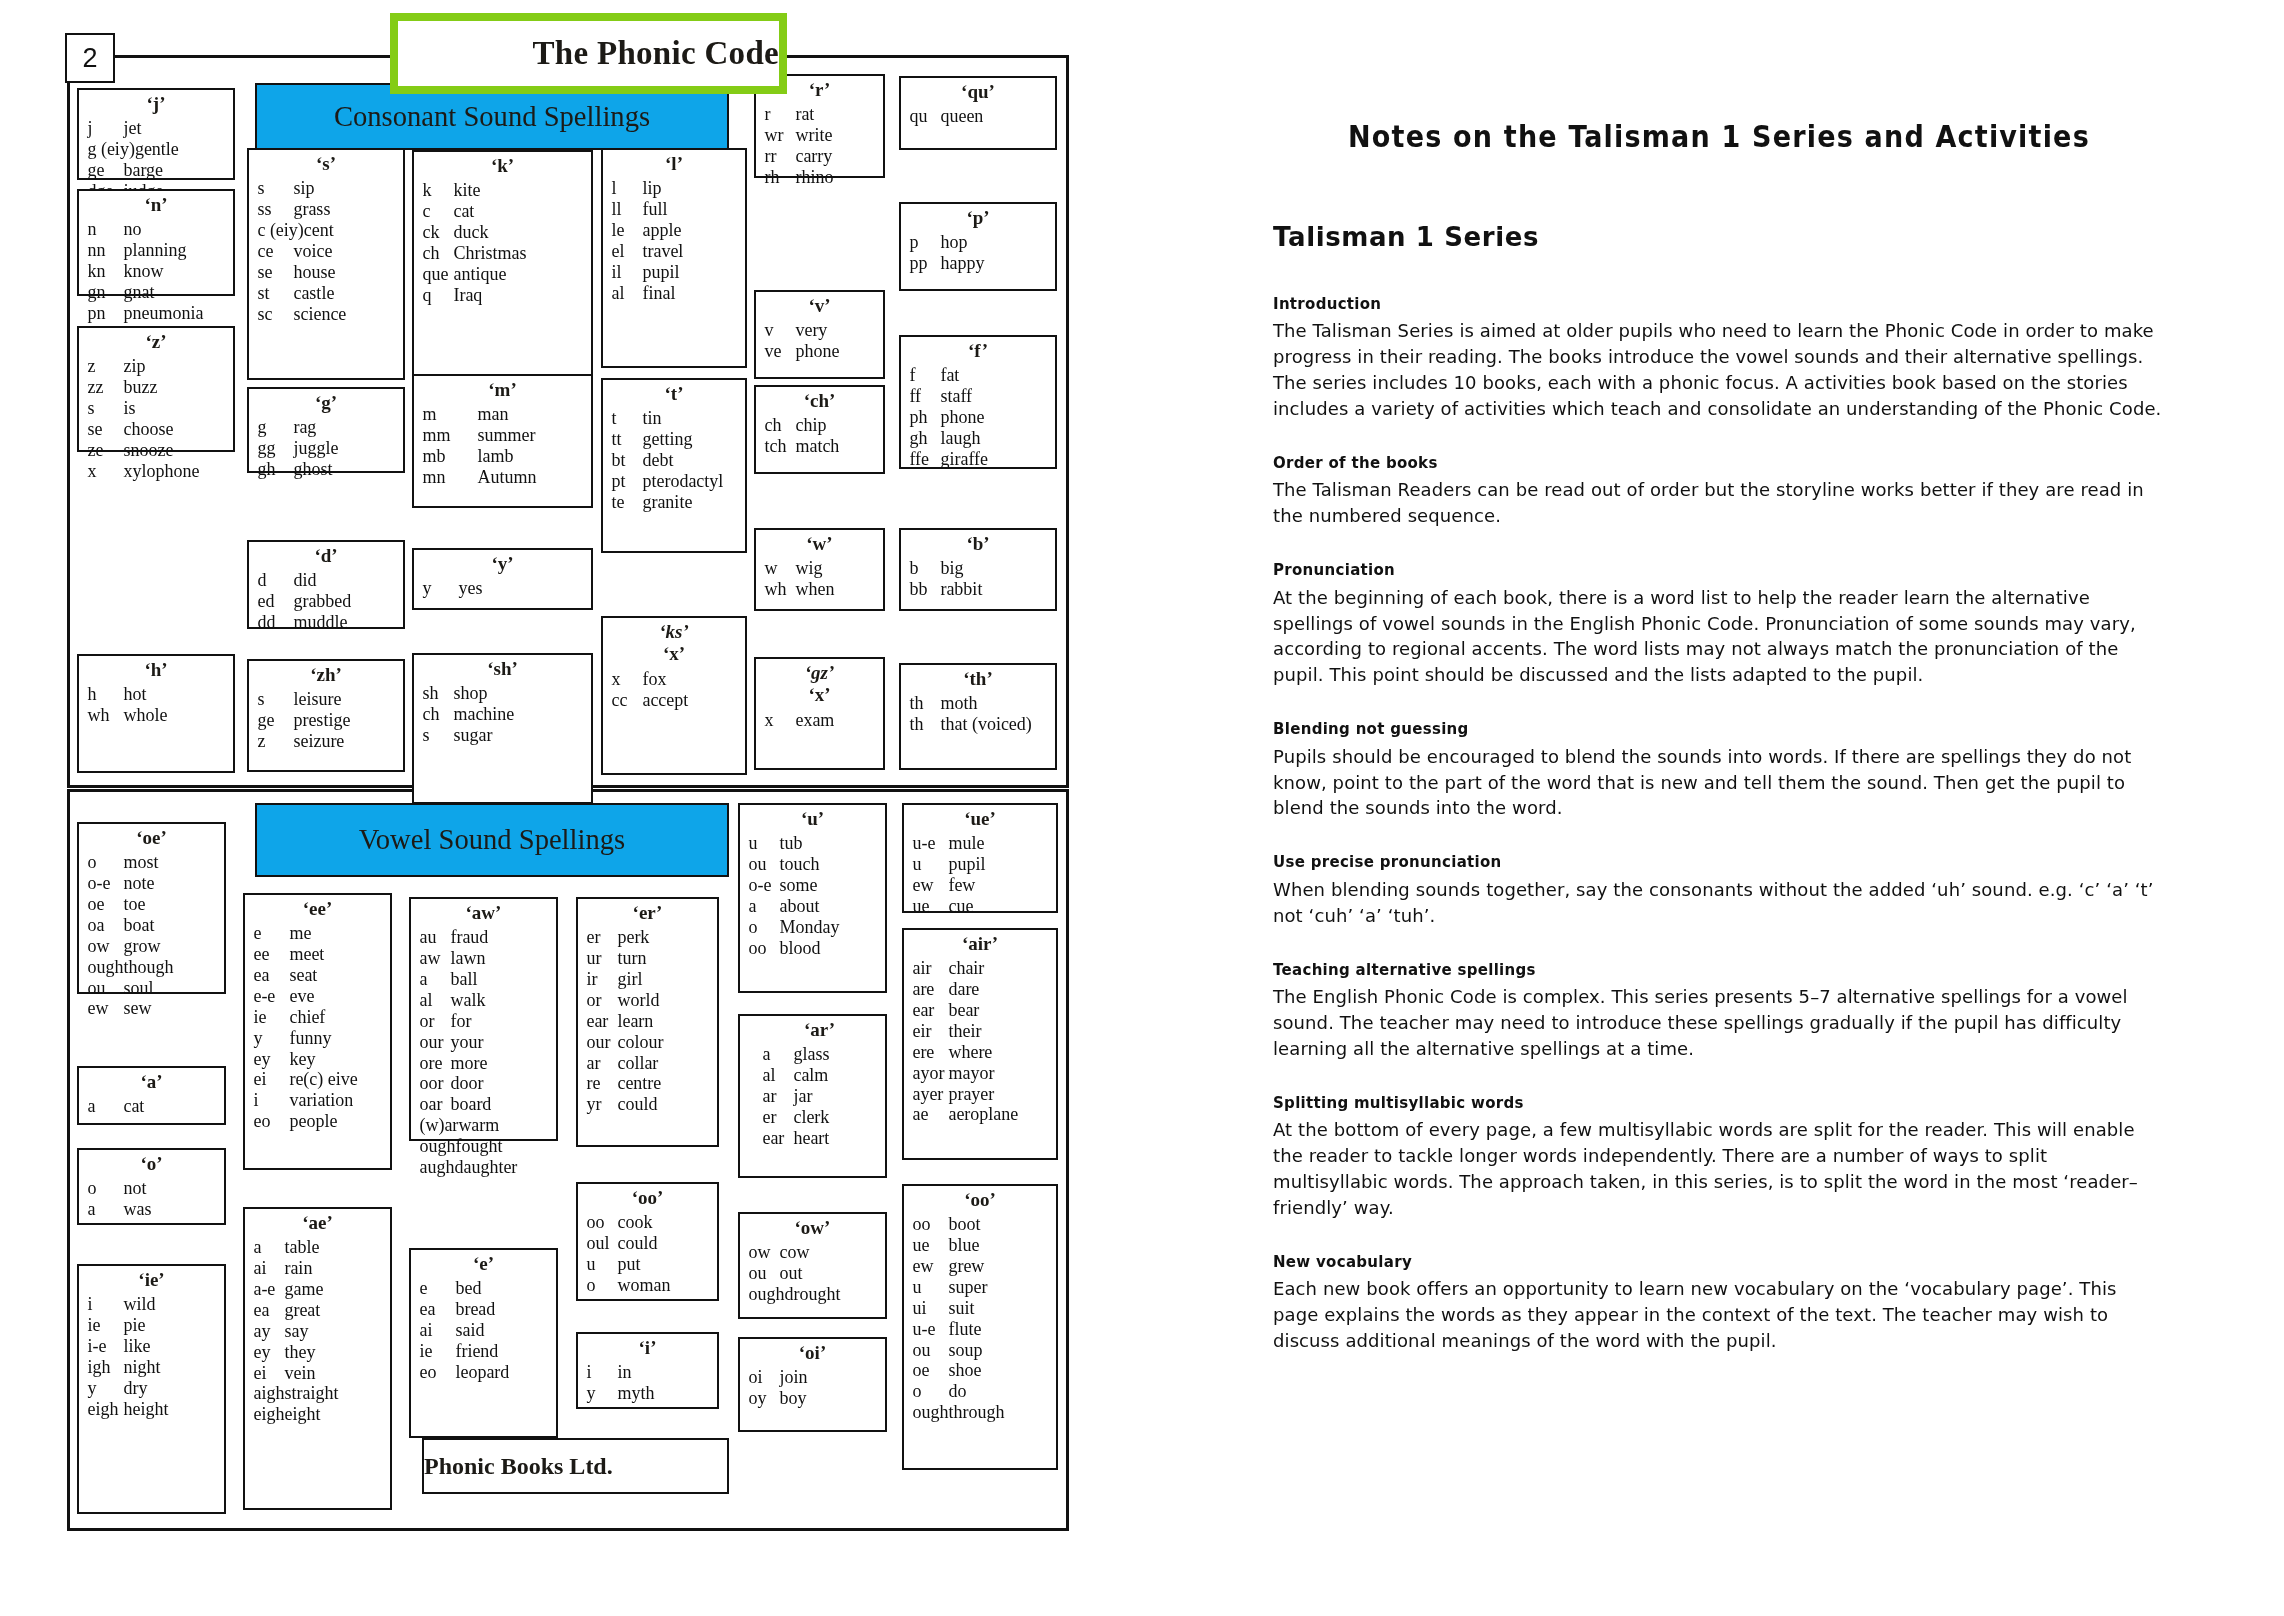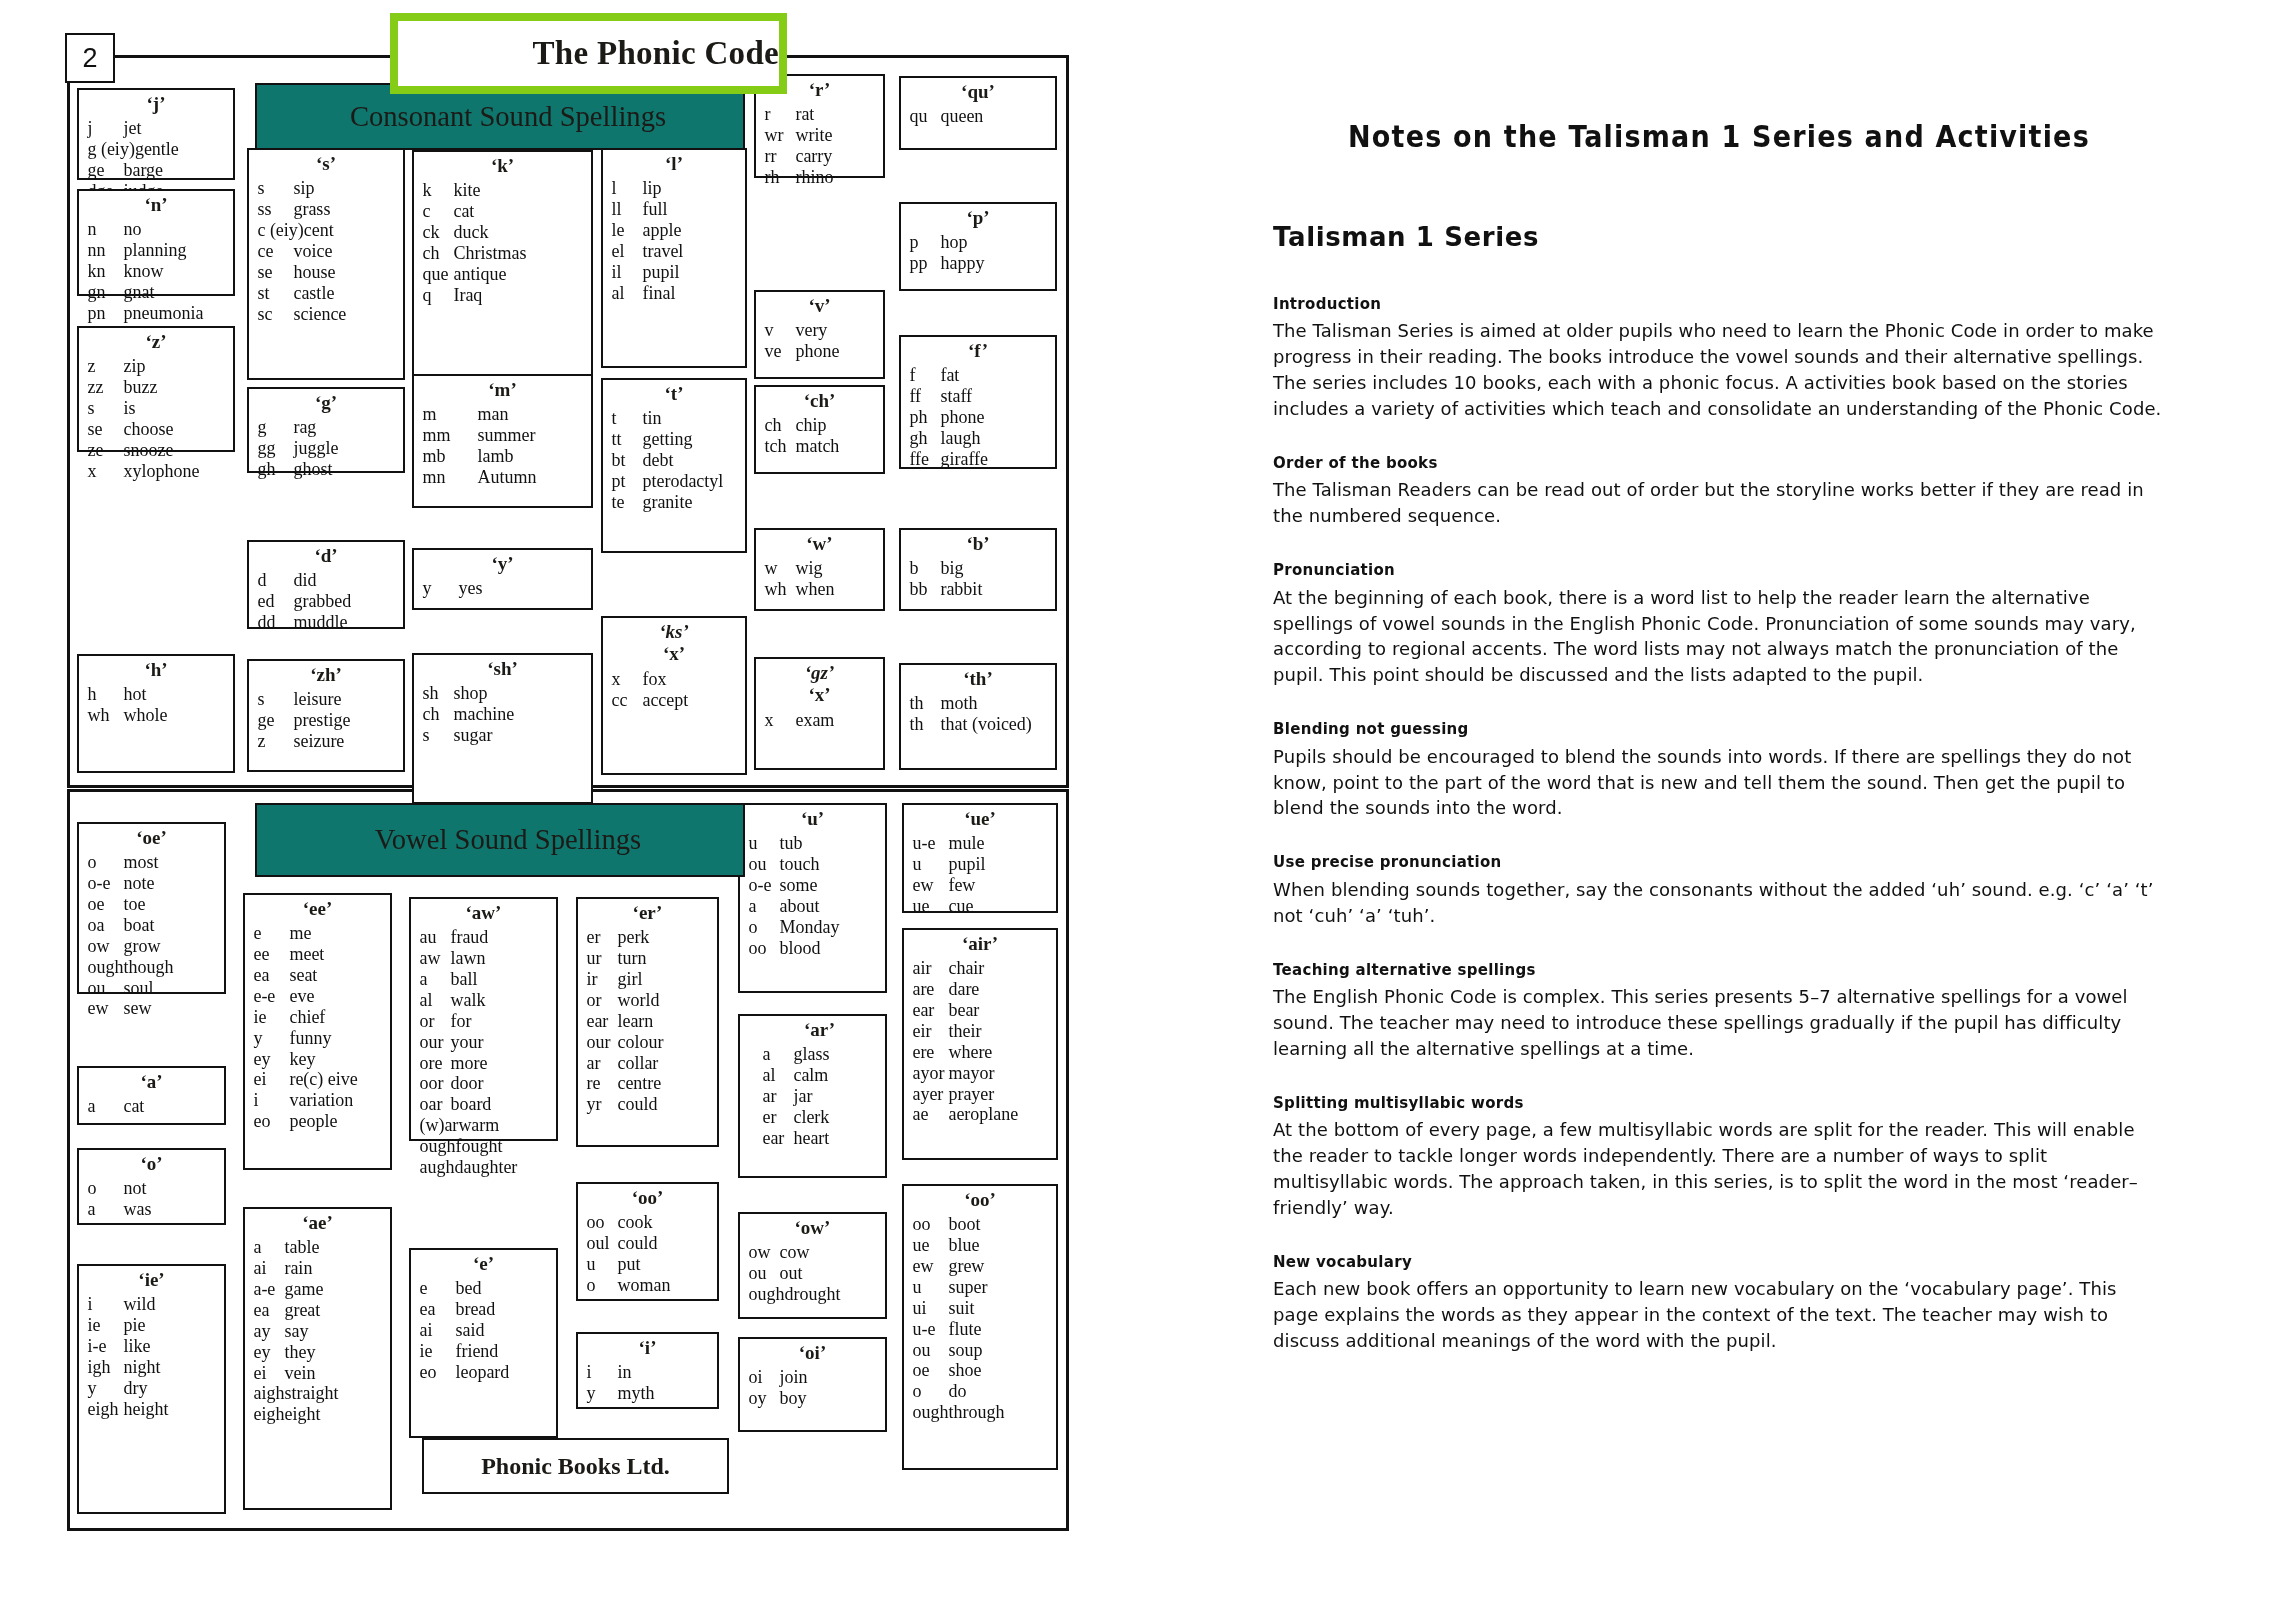--- a/index.html
+++ b/index.html
@@ -23,33 +23,33 @@
   
   #title-banner{
     position:absolute;left:390px;top:13px;width:381px;height:65px;
     border:8px solid #84cc16;background:#fff;z-index:25;
     display:flex;align-items:center;justify-content:flex-end;
   }
   #title-banner span{font-size:33px;font-weight:bold;letter-spacing:0.3px;color:#1c1a16;}
 
   
   .section-header{
-    position:absolute;border:2.4px solid #111;background:#0f766e;
-    display:flex;align-items:center;justify-content:center;z-index:20;padding-left:16px;
+    position:absolute;border:2.4px solid #111;background:#0ea5e9;
+    display:flex;align-items:center;justify-content:center;z-index:20;
   }
   #hdr-consonant{left:255px;top:83px;width:470px;height:63px;}
   #hdr-consonant span{font-size:28.6px;color:#1c1a16;}
   #hdr-vowel{left:255px;top:803px;width:470px;height:70px;}
   #hdr-vowel span{font-size:28.6px;color:#1c1a16;}
 
   
   #publisher-box{
     position:absolute;left:422px;top:1438px;width:303px;height:52px;
     border:2.4px solid #111;background:#fff;
-    display:flex;align-items:center;justify-content:center;z-index:20;
+    display:flex;align-items:center;z-index:20;
   }
   #publisher-box span{font-size:24px;font-weight:bold;color:#1c1a16;}
 
   
   .card{
     position:absolute;border:2.4px solid #111;background:#fff;box-sizing:border-box;
     padding:3.6px 6px 3.6px 6px;z-index:15;
   }
   .card .card-title{
     text-align:center;font-size:19px;font-weight:bold;color:#1c1a16;

